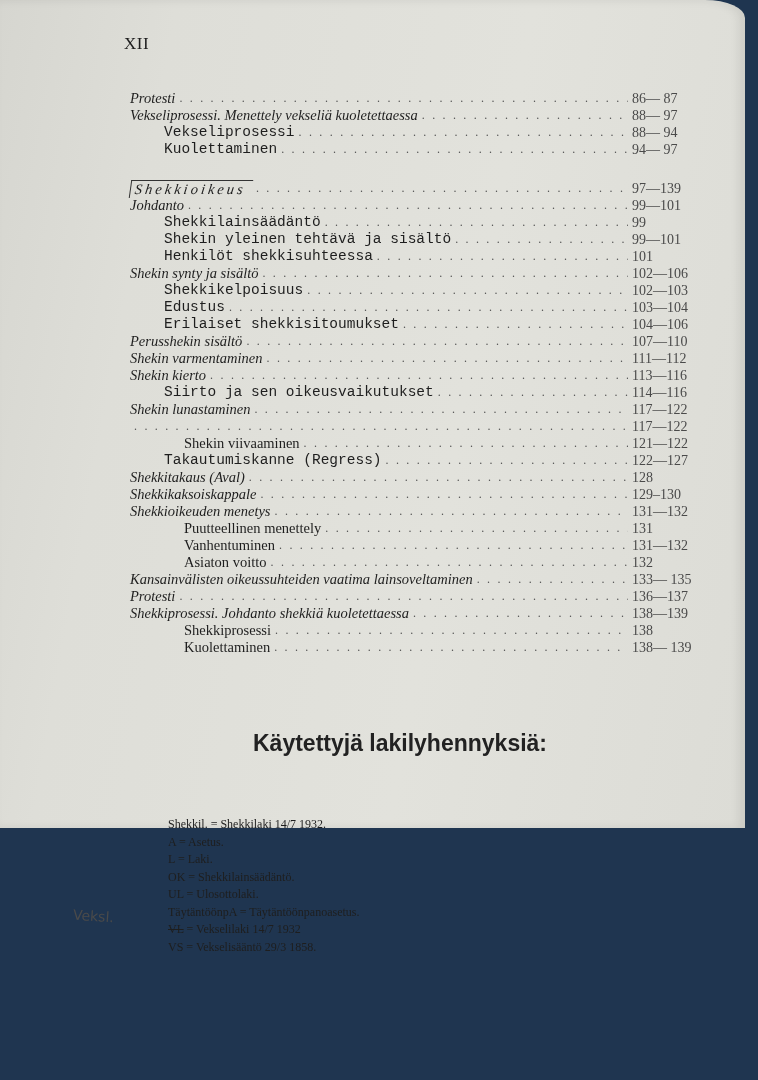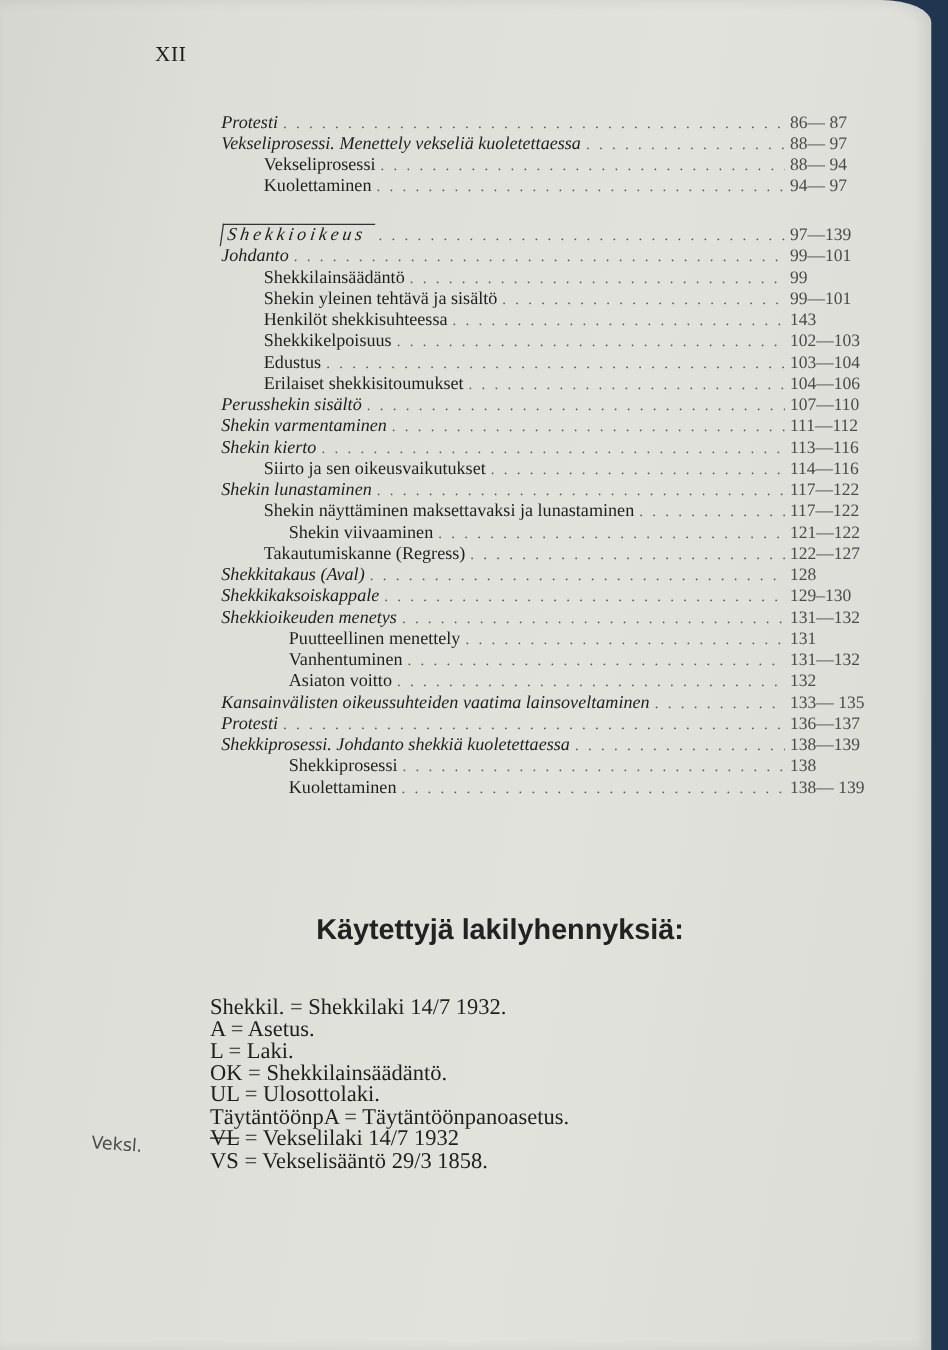--- a/index.html
+++ b/index.html
@@ -4,68 +4,68 @@
   <style>
     html, body { margin: 0; padding: 0; }
     body {
       width: 758px; height: 1080px; overflow: hidden;
       background: #1f3550;
       font-family: "Liberation Serif", "DejaVu Serif", serif;
       color: #1e1e1e;
     }
     .page {
       position: absolute; left: 0; top: 0;
-      width: 745px; height: 1080px;
+      width: 745px; height: 828px;
       background: linear-gradient(100deg, #d6d6d0 0%, #deded8 20%, #e2e2dc 60%, #dcdcd6 100%);
       border-top-right-radius: 40px 18px;
       box-shadow: inset -6px 0 10px rgba(0,0,0,0.08);
     }
     .folio {
       position: absolute; left: 124px; top: 34px;
       font-size: 17px; letter-spacing: 0.5px;
     }
     .toc {
       position: absolute; left: 130px; top: 90px; width: 578px;
     }
     .row {
-      display: flex; align-items: flex-end;
+      display: flex; align-items: center;
       height: 17px; line-height: 17px;
-      font-size: 14.5px; white-space: nowrap; margin-left: 47px;
+      font-size: 14.5px; white-space: nowrap;
     }
     .row .label { flex: 0 0 auto; }
     .row .leader {
       flex: 1 1 auto; overflow: hidden; margin: 0 4px;
       color: #555; letter-spacing: 2.2px; font-size: 12px;
     }
     .row .leader::before {
       content: ". . . . . . . . . . . . . . . . . . . . . . . . . . . . . . . . . . . . . . . . . . . . . . . . . . . . . . . . . . . . . . . . . . . . . . . . . . . . . . . . . . . . .";
       white-space: nowrap;
     }
     .row .pages {
       flex: 0 0 76px; text-align: left; color: #4a4a4a; font-size: 14px;
     }
     .lvl0 .label { font-style: italic; }
-    .lvl1 .label { padding-left: 34px; }
+    .lvl1 .label { padding-left: 34px; font-family: Liberation Mono, monospace; }
     .lvl2 .label { padding-left: 54px; }
     .gap { height: 22px; }
     .boxed {
       display: inline-block; font-style: italic; letter-spacing: 3px;
       border: 1.5px solid #333; border-bottom: none; border-right: none;
       padding: 0 6px 0 4px; transform: skewX(-8deg);
     }
     .abbr-title {
       position: absolute; left: 0; width: 758px; top: 730px;
       text-align: center;
       font-family: "Liberation Sans", "DejaVu Sans", sans-serif;
       font-size: 23px; font-weight: bold; color: #222;
       padding-left: 42px; box-sizing: border-box;
     }
     .abbr-list {
-      position: absolute; left: 168px; top: 797px;
-      font-size: 18px; line-height: 17.5px;
+      position: absolute; left: 168px; top: 816px;
+      font-size: 12px; line-height: 17.5px;
     }
     .abbr-list div { white-space: nowrap; }
     .strike { text-decoration: line-through; }
     .handwritten {
       position: absolute; left: 73px; top: 908px;
       font-family: "DejaVu Sans", sans-serif;
       font-size: 14px; color: #4a4a4a; transform: rotate(4deg);
     }
   </style>
 </head>
@@ -115,21 +115,26 @@
           <span class="pages">99</span>
         </div>
         <div class="row lvl1">
           <span class="label">Shekin yleinen tehtävä ja sisältö</span>
           <span class="leader"></span>
           <span class="pages">99—101</span>
         </div>
         <div class="row lvl1">
           <span class="label">Henkilöt shekkisuhteessa</span>
           <span class="leader"></span>
-          <span class="pages">143</span>
+          <span class="pages">101</span>
+        </div>
+        <div class="row lvl0">
+          <span class="label">Shekin synty ja sisältö</span>
+          <span class="leader"></span>
+          <span class="pages">102—106</span>
         </div>
         <div class="row lvl1">
           <span class="label">Shekkikelpoisuus</span>
           <span class="leader"></span>
           <span class="pages">102—103</span>
         </div>
         <div class="row lvl1">
           <span class="label">Edustus</span>
           <span class="leader"></span>
           <span class="pages">103—104</span>
@@ -158,21 +163,20 @@
           <span class="label">Siirto ja sen oikeusvaikutukset</span>
           <span class="leader"></span>
           <span class="pages">114—116</span>
         </div>
         <div class="row lvl0">
           <span class="label">Shekin lunastaminen</span>
           <span class="leader"></span>
           <span class="pages">117—122</span>
         </div>
         <div class="row lvl1">
-          <span class="label">Shekin näyttäminen maksettavaksi ja lunastaminen</span>
           <span class="leader"></span>
           <span class="pages">117—122</span>
         </div>
         <div class="row lvl2">
           <span class="label">Shekin viivaaminen</span>
           <span class="leader"></span>
           <span class="pages">121—122</span>
         </div>
         <div class="row lvl1">
           <span class="label">Takautumiskanne (Regress)</span>

